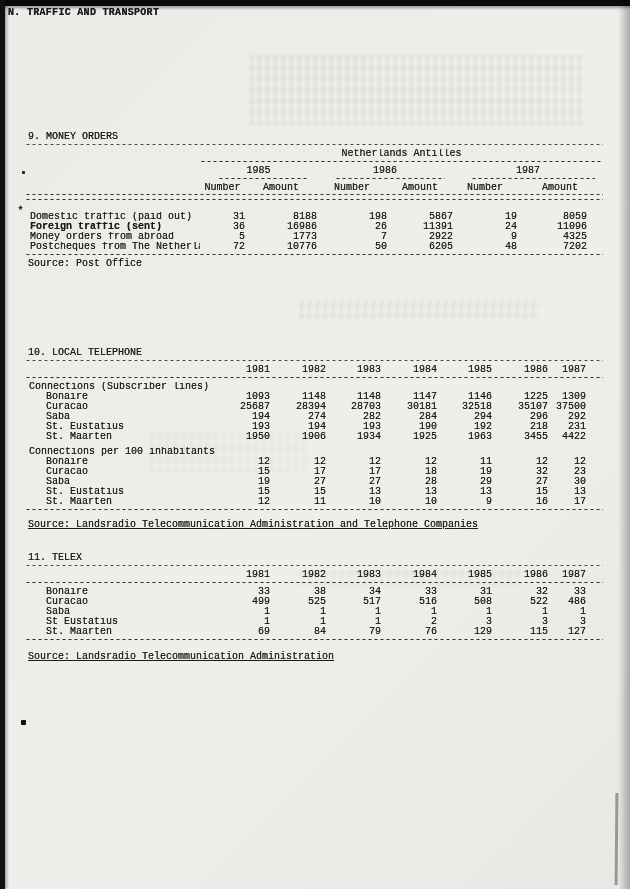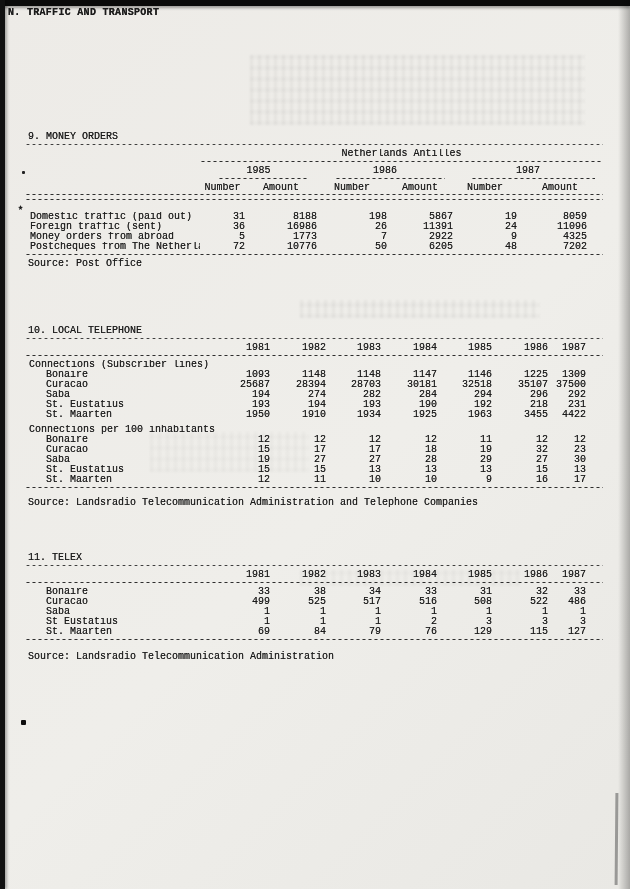--- a/index.html
+++ b/index.html
@@ -43,22 +43,22 @@
   .tbl td.num{text-align:right;}
   .tbl.mo td.pad{padding-right:16px;}
   .tbl.yr td.pad{padding-right:17px;}
   .tbl td.center{text-align:center;margin-left:26px;}
   .tbl td.lbl{text-align:left;padding-left:5px;}
   .tbl td.glbl{text-align:left;padding-left:4px;}
   .tbl tr.rl td{height:7px;}
   .tbl tr.rl-dbl td{height:9px;}
   .source{font-size:10px;line-height:10px;padding-left:3px;white-space:nowrap;text-shadow:0 0 .3px rgba(0,0,0,.65);}
   .src-mo{}
-  .src-lt{margin-top:6px;}
-  .src-tx{margin-top:8px;}
+  .src-lt{margin-top:6px;text-decoration:underline;}
+  .src-tx{margin-top:8px;text-decoration:underline;}
 </style>
 </head>
 <body>
 
 <div class="page">
   <div class="edge-top"></div>
   <div class="edge-left"></div>
   <div class="edge-right"></div>
   <div class="smudge sm1"></div>
   <div class="smudge sm2"></div>
@@ -135,21 +135,21 @@
           <tr>
             <td class="lbl" style="padding-left: 5px;">Domestic traffic (paid out)</td>
             <td class="num">31</td>
             <td class="num">8188</td>
             <td class="num">198</td>
             <td class="num">5867</td>
             <td class="num">19</td>
             <td class="num pad">8059</td>
           </tr>
           <tr>
-            <td class="lbl" style="padding-left: 5px;">Foreign traffic (sent)</td>
+            <td class="lbl" style="padding-left: 5px; font-weight: bold;">Foreign traffic (sent)</td>
             <td class="num">36</td>
             <td class="num">16986</td>
             <td class="num">26</td>
             <td class="num">11391</td>
             <td class="num">24</td>
             <td class="num pad">11096</td>
           </tr>
           <tr>
             <td class="lbl" style="padding-left: 5px;">Money orders from abroad</td>
             <td class="num">5</td>
@@ -173,21 +173,21 @@
         <tr class="rl">
           <td colspan="7">
               <div class="rule dash">----------------------------------------------------------------------------------------------------------------------------------------------------------------</div>
             </td>
         </tr>
       </tfoot>
     </table>
     <div class="source src-mo">Source: Post Office</div>
   </section>
 
-  <section class="sec" style="top:326px">
+  <section class="sec" style="top:348px">
     <div class="sec-title">10. LOCAL TELEPHONE</div>
     <div class="rule dash">----------------------------------------------------------------------------------------------------------------------------------------------------------------</div>
     <table class="tbl yr">
       <colgroup>
         <col style="width:190px">
           <col style="width:55px">
           <col style="width:56px">
           <col style="width:55px">
         <col style="width:56px">
           <col style="width:55px">
@@ -251,21 +251,21 @@
             <td class="num">194</td>
             <td class="num">193</td>
             <td class="num">190</td>
             <td class="num">192</td>
             <td class="num">218</td>
             <td class="num pad">231</td>
           </tr>
           <tr>
             <td class="lbl" style="padding-left: 21px;">St. Maarten</td>
             <td class="num">1950</td>
-            <td class="num">1910</td>
+            <td class="num">1906</td>
             <td class="num">1934</td>
             <td class="num">1925</td>
             <td class="num">1963</td>
             <td class="num">3455</td>
             <td class="num pad">4422</td>
           </tr>
           <tr>
             <td colspan="8" style="height: 5px;"></td>
           </tr>
           <tr>

